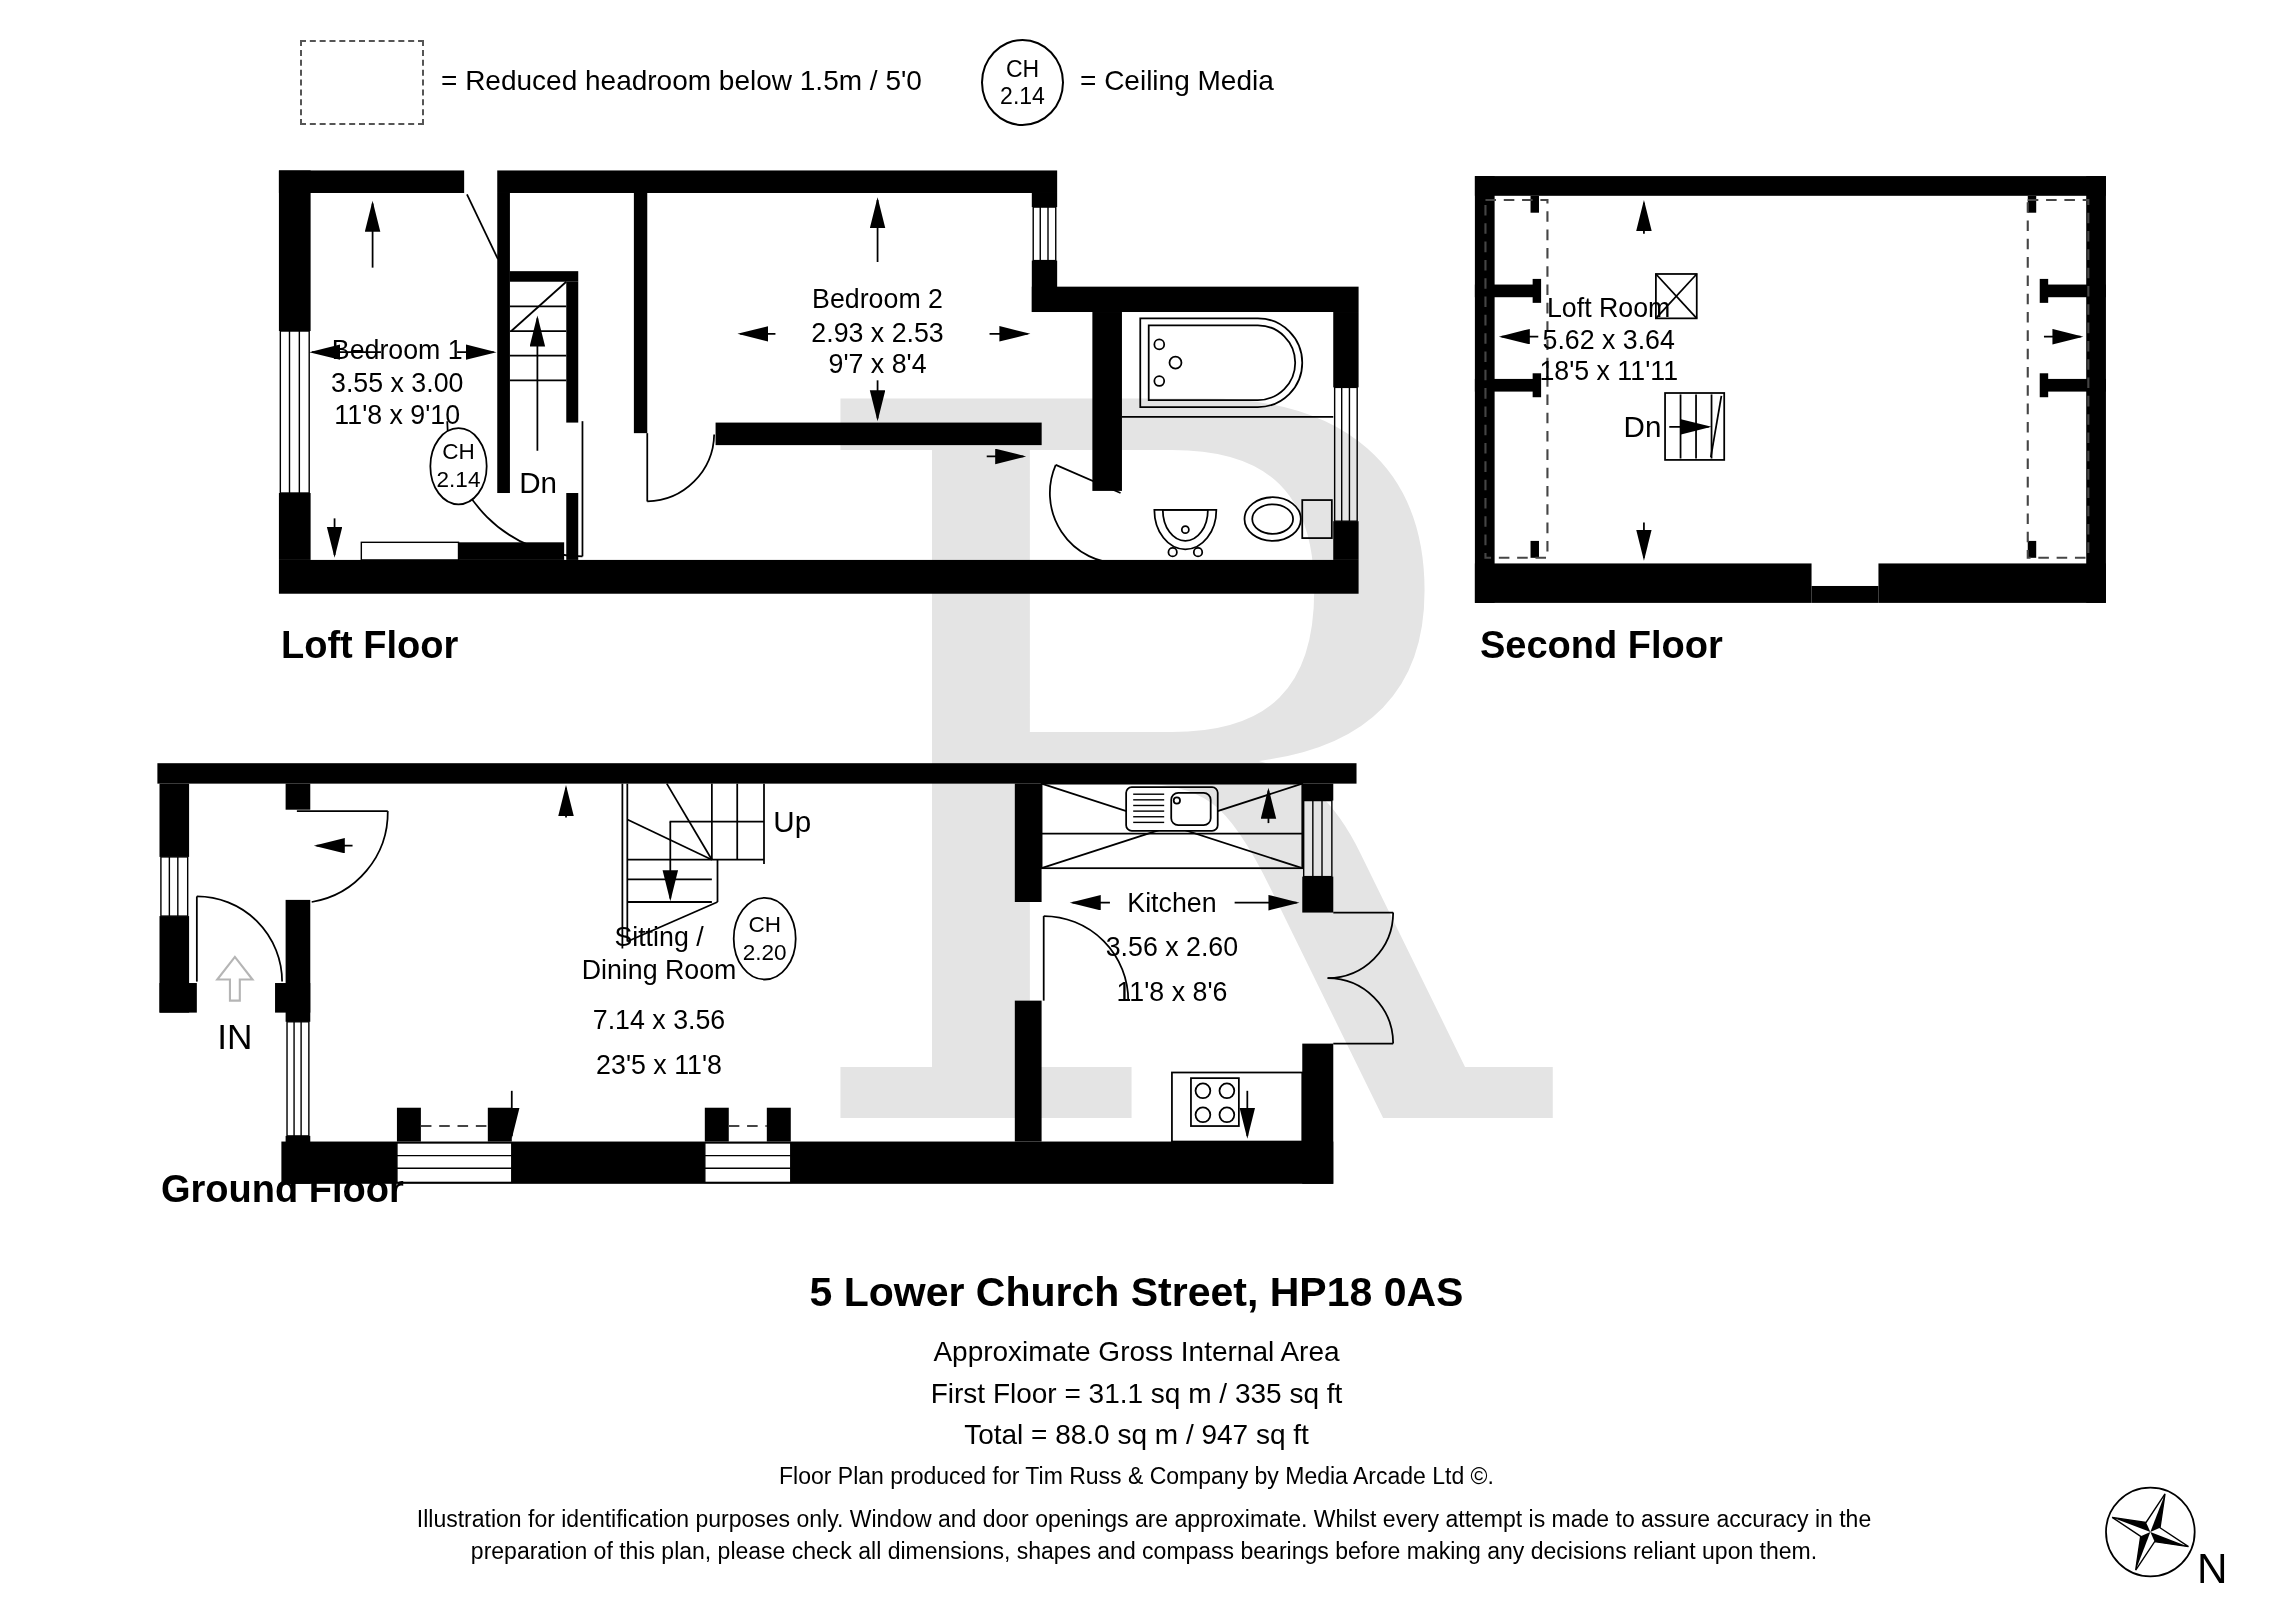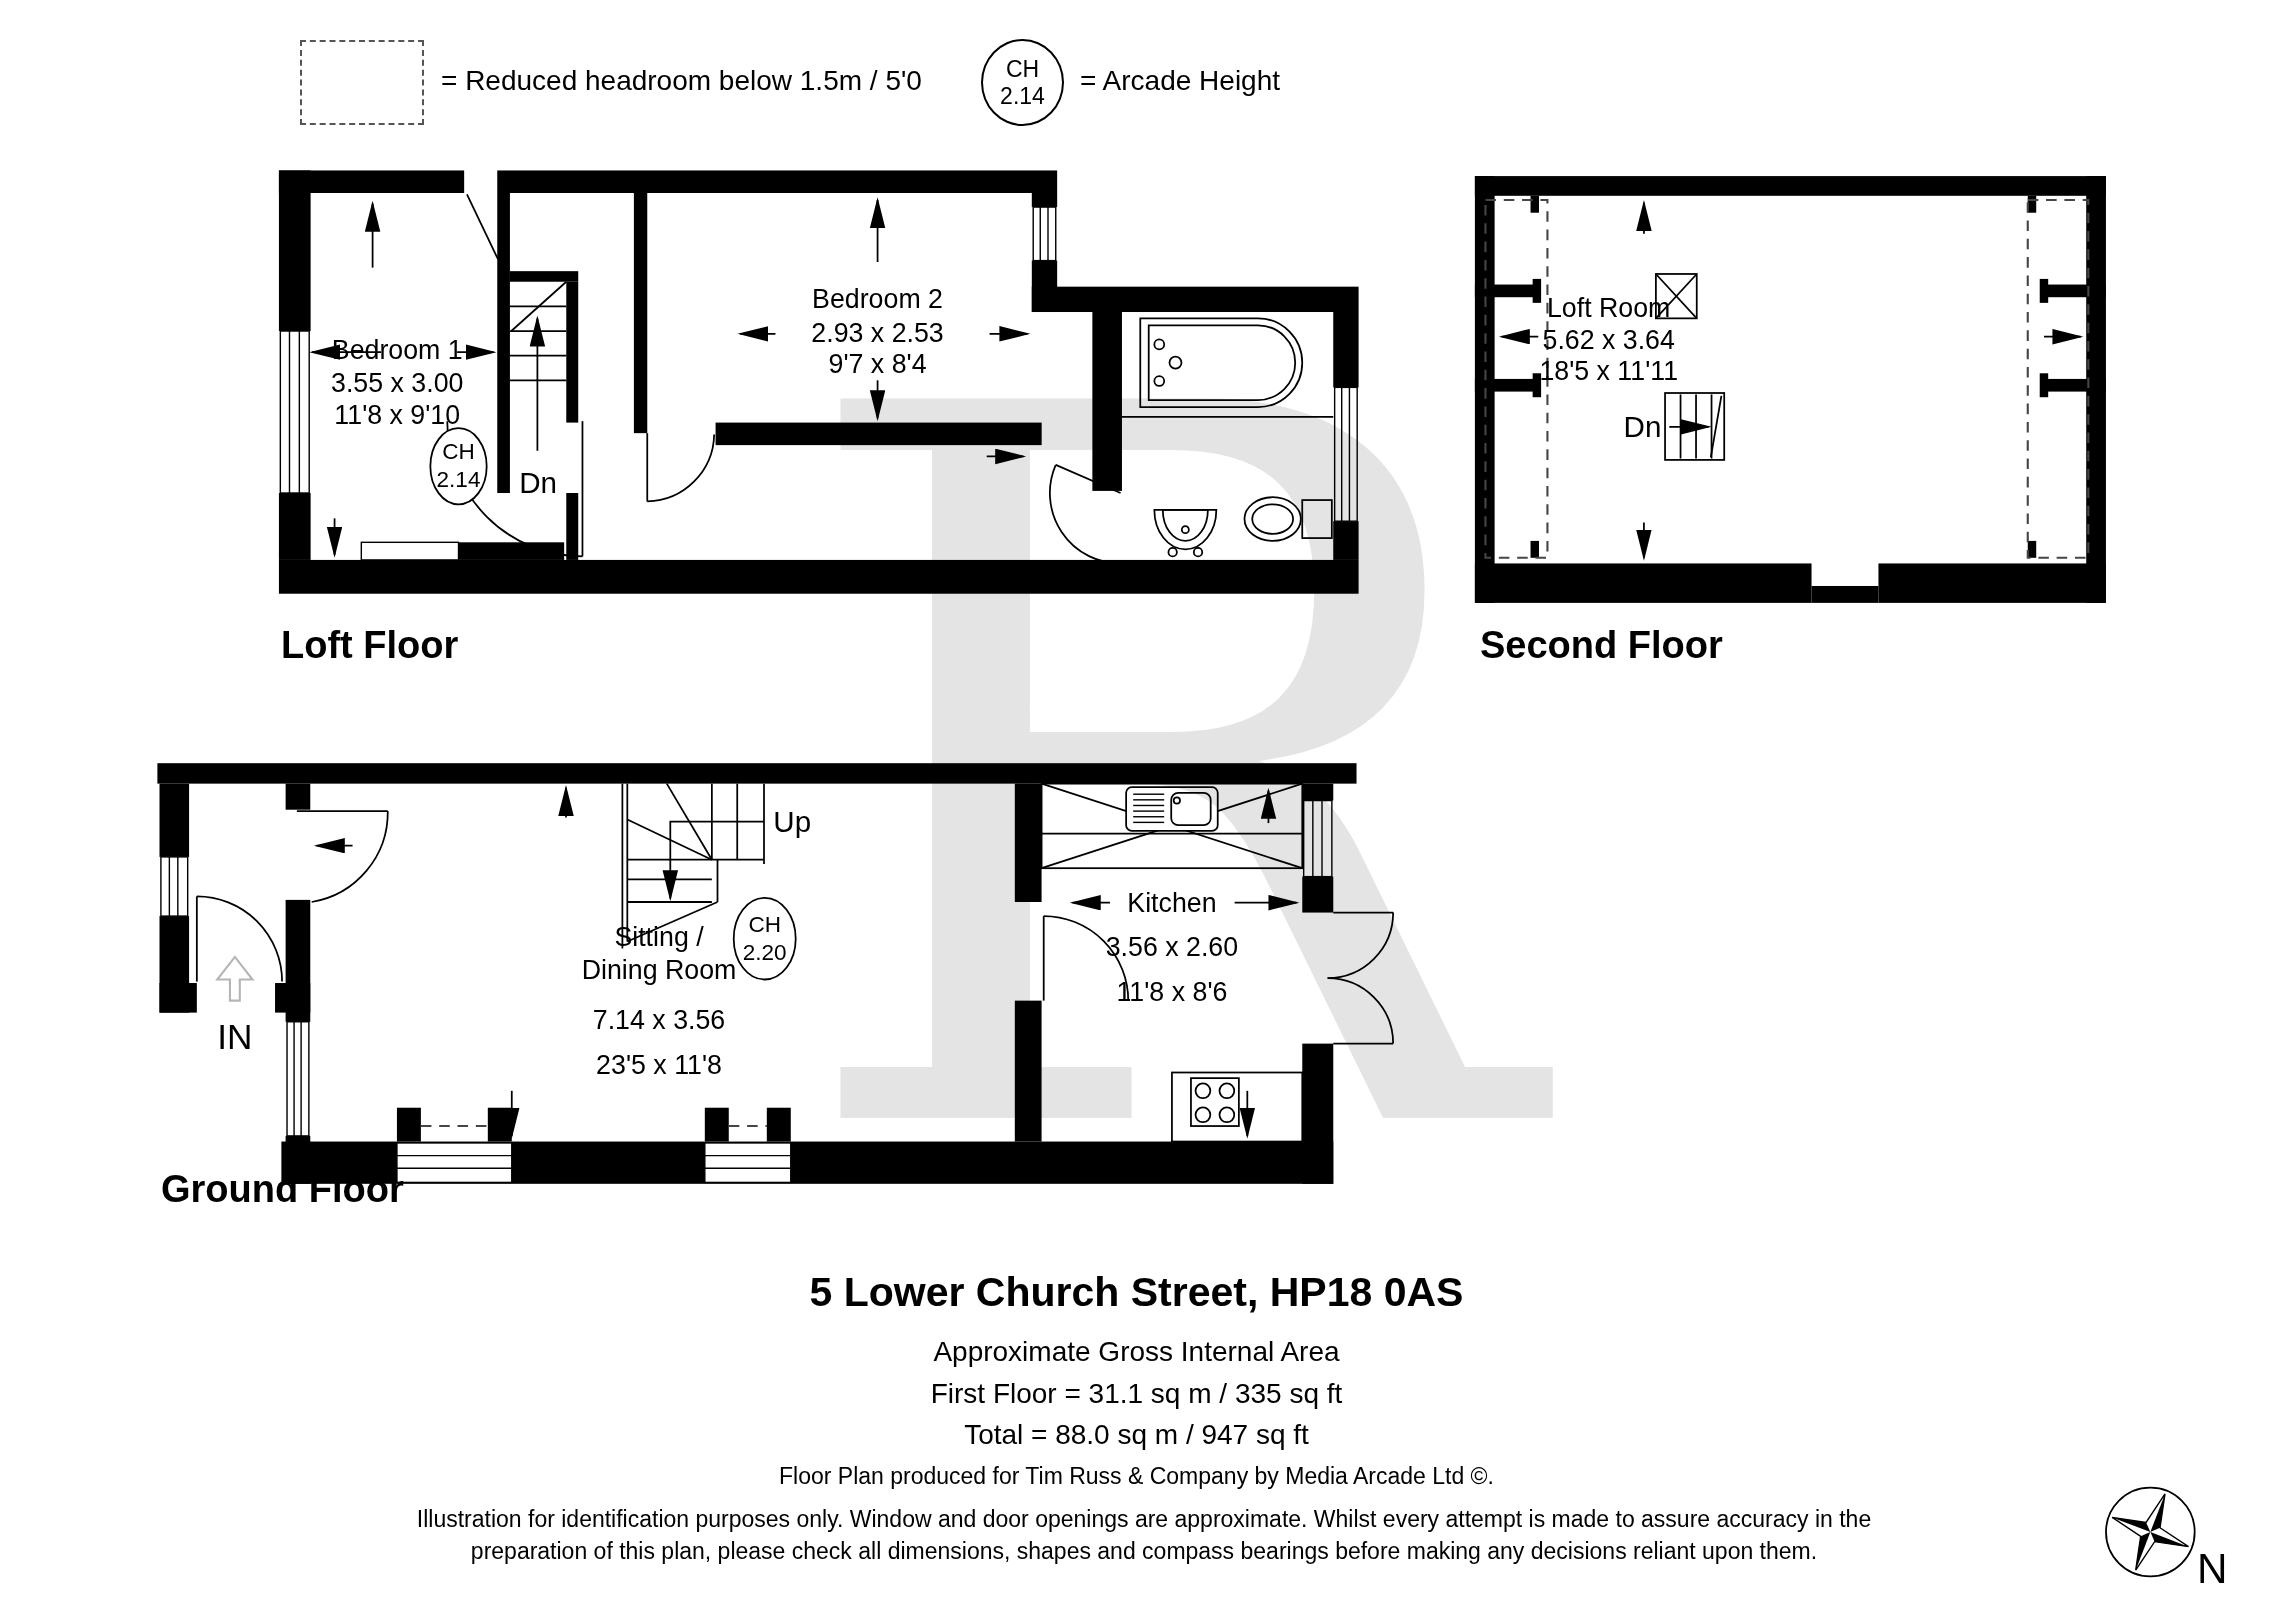--- a/index.html
+++ b/index.html
@@ -38,21 +38,21 @@
 <body>
 
 <div id="page">
 
   <div class="dashed-box" style="left:300px;top:40px;width:120px;height:81px;"></div>
   <div class="legend-text" style="left:441px;top:65px;">= Reduced headroom below 1.5m / 5'0</div>
   <div class="ch-circle" style="left:981px;top:39px;width:79px;height:83px;">
     <span>CH</span>
     <span>2.14</span>
   </div>
-  <div class="legend-text" style="left:1080px;top:65px;">= Arcade Height</div>
+  <div class="legend-text" style="left:1080px;top:65px;">= Ceiling Media</div>
 
   <svg class="abs" style="left:268px;top:162px;" width="1198" height="493" viewBox="380 230 1700 700">
     <defs>
       <marker id="ah" markerUnits="userSpaceOnUse" markerWidth="46" markerHeight="26" refX="40" refY="11" orient="auto">
         <path d="M0,0 L44,11 L0,22 Z" fill="#000"></path>
       </marker>
     </defs>
     <g>
       <rect class="wall" x="395" y="242" width="263" height="32"></rect>
       <rect class="wall" x="705" y="242" width="795" height="32"></rect>

